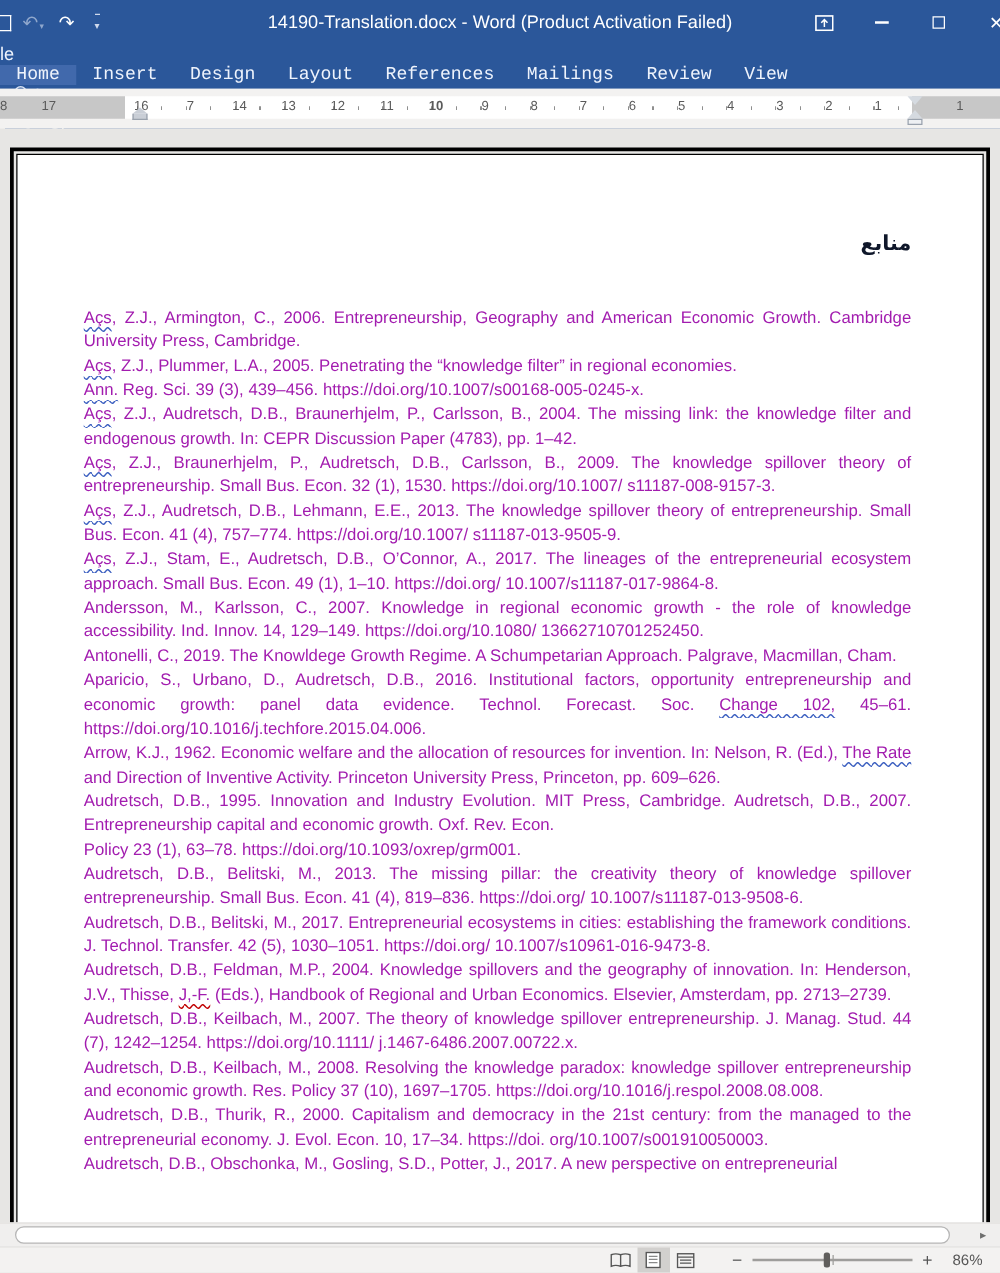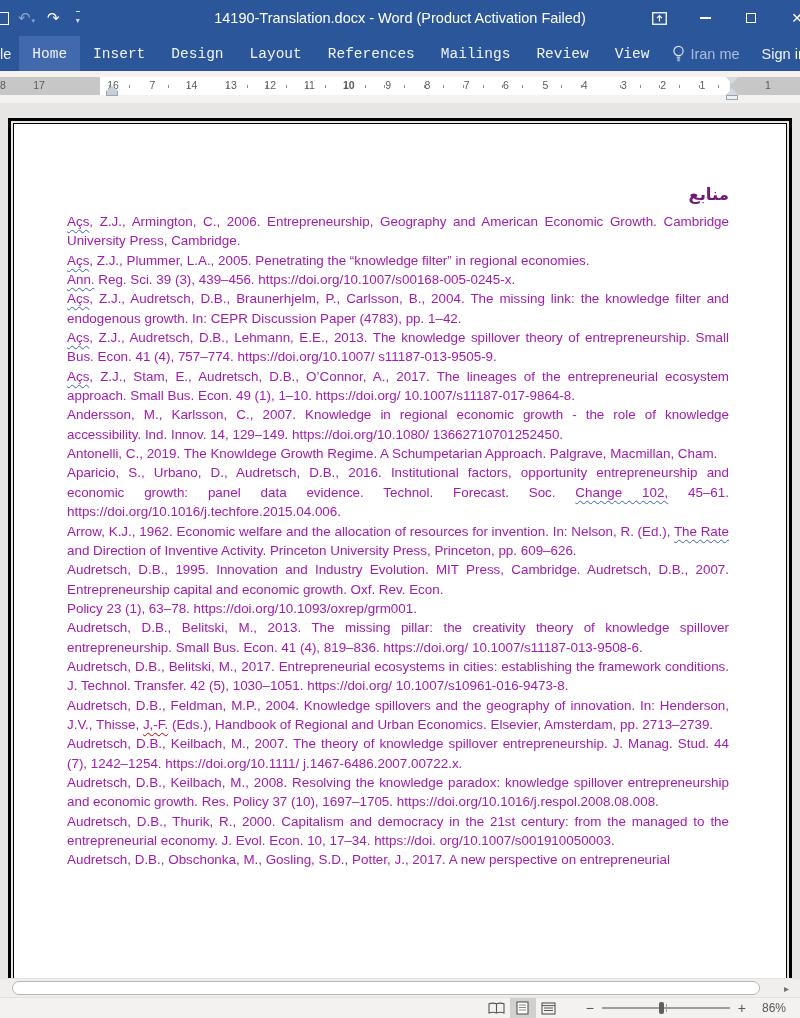--- a/index.html
+++ b/index.html
@@ -18,21 +18,21 @@
     text-align:center; font-size:14.5px; color:#fff; white-space:nowrap; }
   .wincontrols { position:absolute; right:-20px; top:0; height:36px; display:flex; }
   .winbtn { width:46px; height:36px; display:flex; align-items:center; justify-content:center; color:#fff; }
   .ribbon-opts svg { display:block; }
   .minimize-bar { width:11px; height:1.5px; background:#fff; }
   .maximize-box { width:10px; height:10px; border:1.2px solid #fff; }
   .close-x { font-size:14px; }
 
   
   .tabrow { height:35px; background:#2b579a; display:flex; align-items:stretch; color:#eef3fc;
-    font-size:14.5px; white-space:nowrap; }
+    font-size:14.5px; white-space:nowrap;flex-direction:column; }
   .file-partial { display:flex; align-items:center; padding:0 8px 0 0; }
   .tab { display:flex; align-items:center; padding:0 13px; cursor:default; }
   .tab.active { background:#4169ac; }
   .tellme { display:flex; align-items:center; gap:5px; padding:0 10px; color:#aabdde; }
   .signin { display:flex; align-items:center; padding:0 12px; }
   .share { display:flex; align-items:center; gap:6px; padding:0 14px 0 12px; background:#234e8e; margin-left:4px; }
 
   
   .rulerrow { position:relative; height:32px; background:#f3f2f1; }
   .ruler { position:absolute; top:6px; left:0; right:0; height:18px;
@@ -47,21 +47,21 @@
   .tri-down { width:0; height:0; border-left:6px solid transparent; border-right:6px solid transparent; border-top:7px solid #d5dae0; }
   .tri-up2 { width:0; height:0; border-left:6px solid transparent; border-right:6px solid transparent; border-bottom:7px solid #d5dae0; margin-top:4px; }
   .rbox { width:12px; height:5px; background:#eef0f3; border:1px solid #9aa2ad; }
 
   
   .canvas { position:relative; height:875px; background:#e7e6e4; overflow:hidden; }
   .page { position:absolute; left:13px; top:20px; width:774px; height:900px; background:#fff;
     border:1px solid #000; outline:3px solid #000; outline-offset:2px; }
   .pagebody { padding:60px 57px 0 53px; }
   .doc-heading { direction:rtl; text-align:right; font-weight:bold; font-size:16.5px; line-height:22px;
-    margin-bottom:6px; font-family:"DejaVu Sans","Liberation Sans",sans-serif; color:#701a75; }
+    margin-bottom:38px; font-family:"DejaVu Sans","Liberation Sans",sans-serif; color:#0f172a; }
   .refs p { font-size:13.4px; line-height:19.35px; color:#a21caf; text-align:justify; }
   .squiggle { text-decoration-line:underline; text-decoration-style:wavy; text-underline-offset:2.5px; text-decoration-thickness:1px; }
   .squiggle.blue { text-decoration-color:#3b5fc0; }
   .squiggle.red { text-decoration-color:#c00000; }
 
   
   .hscroll { position:relative; height:19px; background:#f0efee; border-top:1px solid #e3e2e0; }
   .hthumb { position:absolute; left:12px; right:40px; top:2px; height:14px; background:#fff;
     border:1px solid #b5b5b5; border-radius:7px; }
   .harrow { position:absolute; right:4px; top:0; width:19px; height:18px; display:flex;
@@ -183,20 +183,21 @@
 
 <div class="canvas">
   <div class="page">
     <div class="pagebody">
       <div class="doc-heading">منابع</div>
       <div class="refs" id="refs">
           <p><span class="squiggle blue">Açs</span>, Z.J., Armington, C., 2006. Entrepreneurship, Geography and American Economic Growth. Cambridge University Press, Cambridge.</p>
           <p><span class="squiggle blue">Açs</span>, Z.J., Plummer, L.A., 2005. Penetrating the “knowledge filter” in regional economies.</p>
           <p><span class="squiggle blue">Ann.</span> Reg. Sci. 39 (3), 439–456. https://doi.org/10.1007/s00168-005-0245-x.</p>
           <p><span class="squiggle blue">Açs</span>, Z.J., Audretsch, D.B., Braunerhjelm, P., Carlsson, B., 2004. The missing link: the knowledge filter and endogenous growth. In: CEPR Discussion Paper (4783), pp. 1–42.</p>
+          <p><span class="squiggle blue">Açs</span>, Z.J., Braunerhjelm, P., Audretsch, D.B., Carlsson, B., 2009. The knowledge spillover theory of entrepreneurship. Small Bus. Econ. 32 (1), 1530. https://doi.org/10.1007/ s11187-008-9157-3.</p>
           <p><span class="squiggle blue">Açs</span>, Z.J., Audretsch, D.B., Lehmann, E.E., 2013. The knowledge spillover theory of entrepreneurship. Small Bus. Econ. 41 (4), 757–774. https://doi.org/10.1007/ s11187-013-9505-9.</p>
           <p><span class="squiggle blue">Açs</span>, Z.J., Stam, E., Audretsch, D.B., O’Connor, A., 2017. The lineages of the entrepreneurial ecosystem approach. Small Bus. Econ. 49 (1), 1–10. https://doi.org/ 10.1007/s11187-017-9864-8.</p>
           <p>Andersson, M., Karlsson, C., 2007. Knowledge in regional economic growth - the role of knowledge accessibility. Ind. Innov. 14, 129–149. https://doi.org/10.1080/ 13662710701252450.</p>
           <p>Antonelli, C., 2019. The Knowldege Growth Regime. A Schumpetarian Approach. Palgrave, Macmillan, Cham.</p>
           <p>Aparicio, S., Urbano, D., Audretsch, D.B., 2016. Institutional factors, opportunity entrepreneurship and economic growth: panel data evidence. Technol. Forecast. Soc. <span class="squiggle blue">Change 102,</span> 45–61. https://doi.org/10.1016/j.techfore.2015.04.006.</p>
           <p>Arrow, K.J., 1962. Economic welfare and the allocation of resources for invention. In: Nelson, R. (Ed.), <span class="squiggle blue">The Rate</span> and Direction of Inventive Activity. Princeton University Press, Princeton, pp. 609–626.</p>
           <p>Audretsch, D.B., 1995. Innovation and Industry Evolution. MIT Press, Cambridge. Audretsch, D.B., 2007. Entrepreneurship capital and economic growth. Oxf. Rev. Econ.</p>
           <p>Policy 23 (1), 63–78. https://doi.org/10.1093/oxrep/grm001.</p>
           <p>Audretsch, D.B., Belitski, M., 2013. The missing pillar: the creativity theory of knowledge spillover entrepreneurship. Small Bus. Econ. 41 (4), 819–836. https://doi.org/ 10.1007/s11187-013-9508-6.</p>
           <p>Audretsch, D.B., Belitski, M., 2017. Entrepreneurial ecosystems in cities: establishing the framework conditions. J. Technol. Transfer. 42 (5), 1030–1051. https://doi.org/ 10.1007/s10961-016-9473-8.</p>

